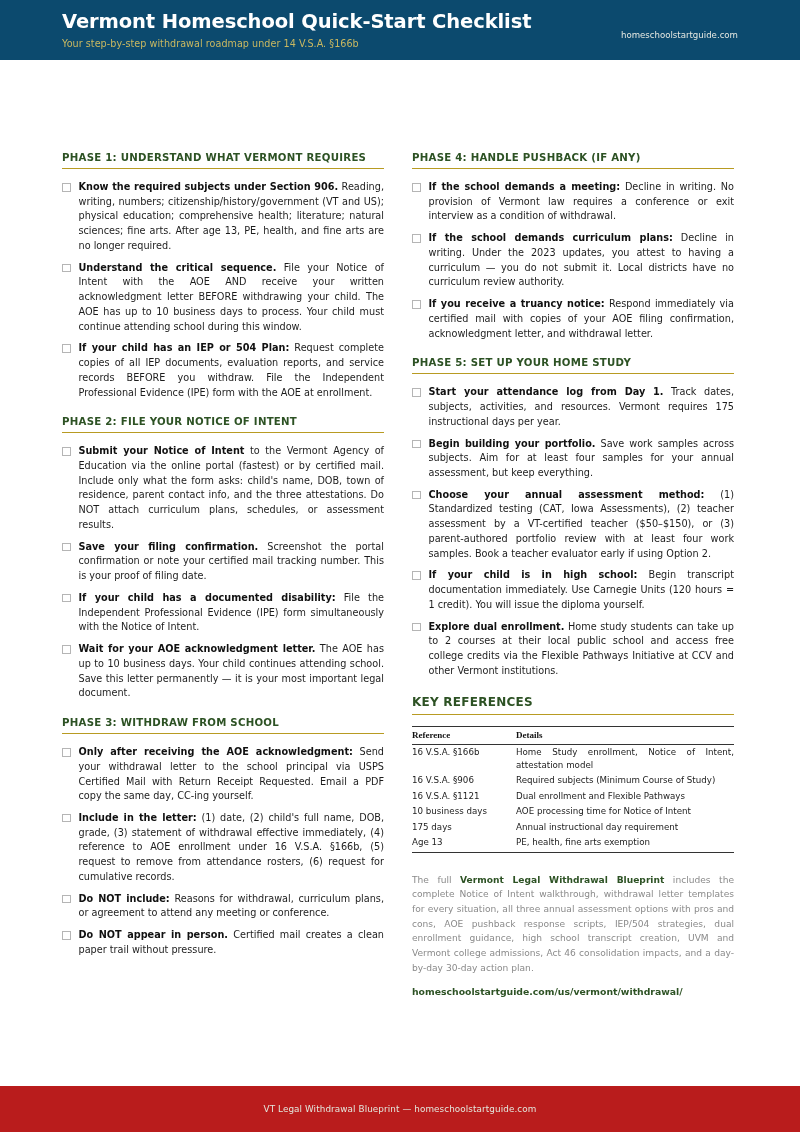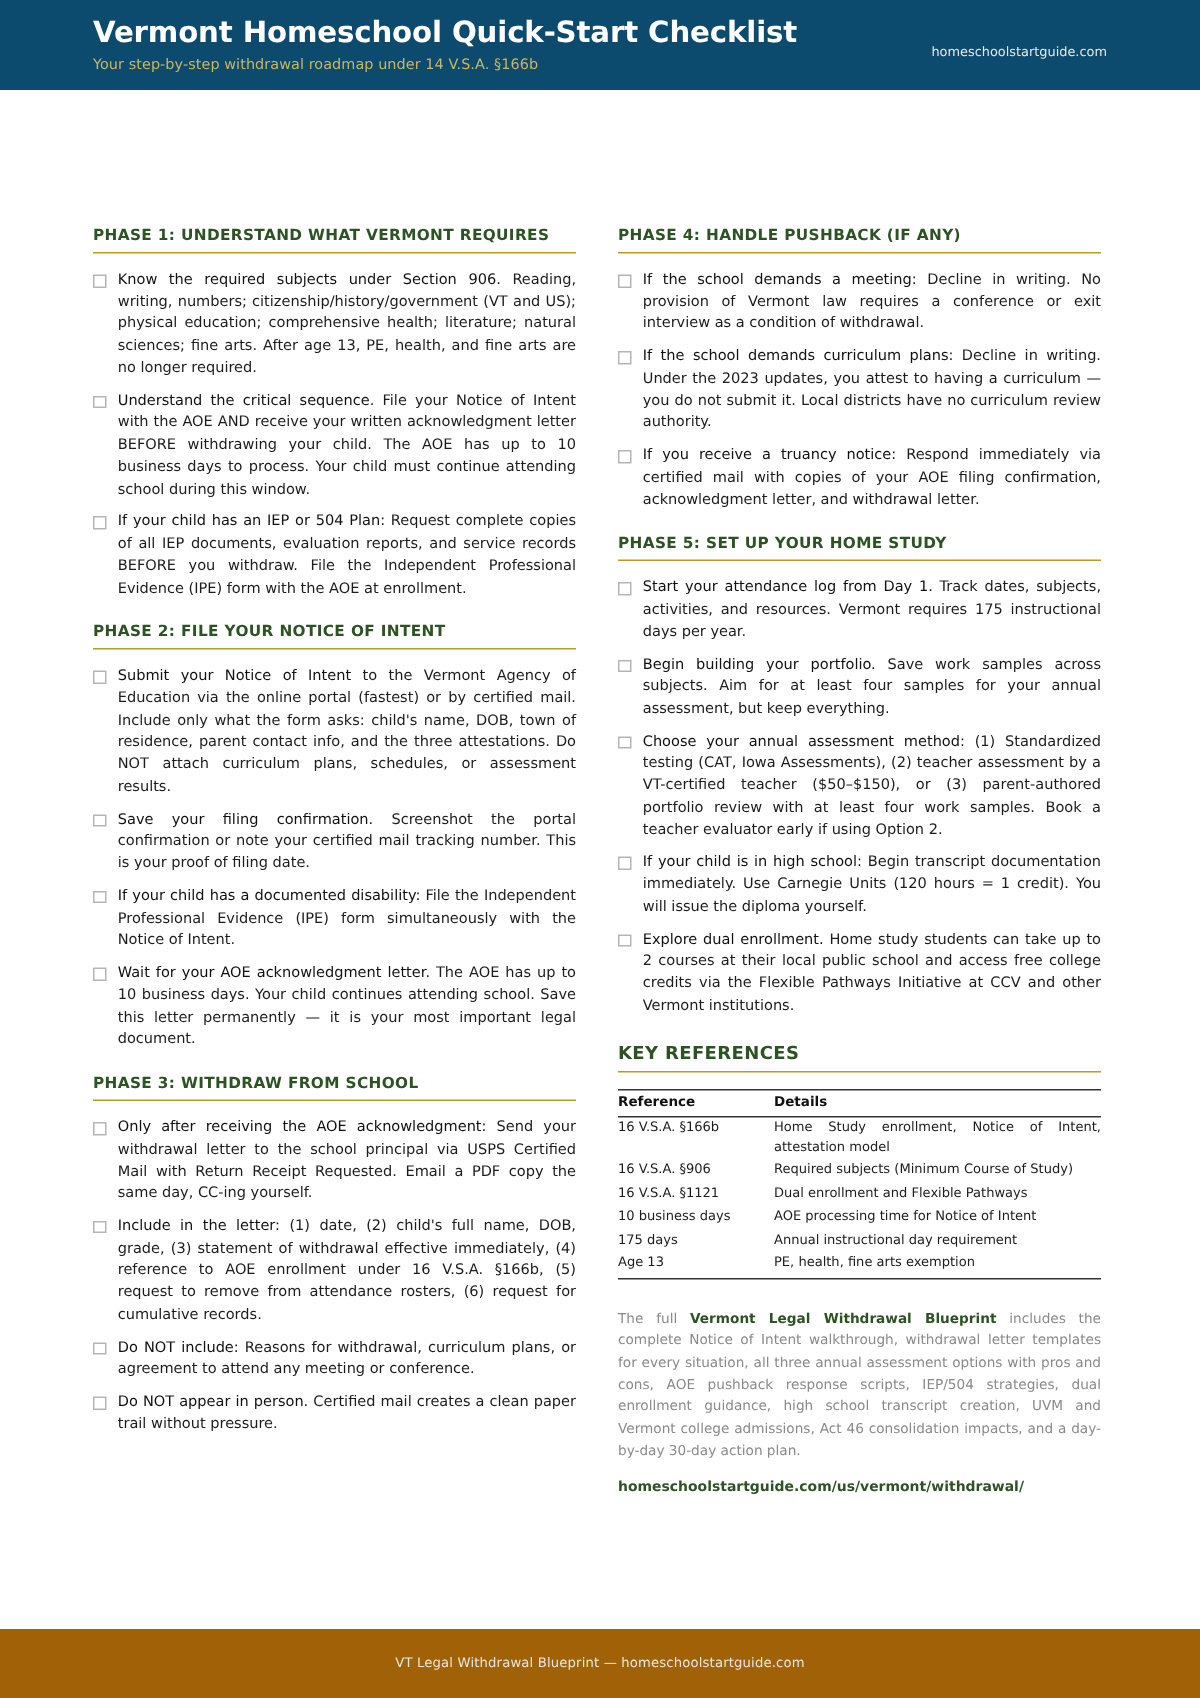--- a/index.html
+++ b/index.html
@@ -92,21 +92,21 @@
     background: #fff;
     box-sizing: border-box;
   }
   .item-text {
     flex: 1 1 auto;
     font-size: 9.7px;
     line-height: 1.52;
     text-align: justify;
     color: #1c1c1c;
   }
-  .item-text b { font-weight: normal; color: #111; }
+  .item-text b { font-weight: bold; color: #111; }
 
   
   .kr-head {
     font-size: 12px;
     font-weight: bold;
     color: #2d5224;
     letter-spacing: 0.25px;
     margin: 12px 0 0 0;
   }
   table.kr {
@@ -116,20 +116,21 @@
     font-size: 8.7px;
   }
   table.kr thead th {
     text-align: left;
     font-weight: bold;
     font-size: 9px;
     color: #111;
     padding: 3px 0 4px 0;
     border-top: 1.1px solid #333;
     border-bottom: 1.1px solid #333;
+    font-family: Liberation Serif, serif;
   }
   table.kr tbody td {
     padding: 1.6px 0;
     vertical-align: top;
     line-height: 1.42;
     color: #1c1c1c;
   }
   table.kr tbody tr:last-child td { padding-bottom: 3px; }
   table.kr tbody { border-bottom: 1.1px solid #333; }
   table.kr .c-ref { width: 96px; padding-right: 8px; white-space: nowrap; }
@@ -151,21 +152,21 @@
     color: #2d5224;
   }
 
   
   .footer-bar {
     position: absolute;
     left: 0;
     bottom: 0;
     width: 800px;
     height: 46px;
-    background: #a16207;
+    background: #b91c1c;
     display: flex;
     align-items: center;
     justify-content: center;
   }
   .footer-text {
     font-size: 8.8px;
     color: #e3e8de;
     letter-spacing: 0.1px;
   }
 </style>

